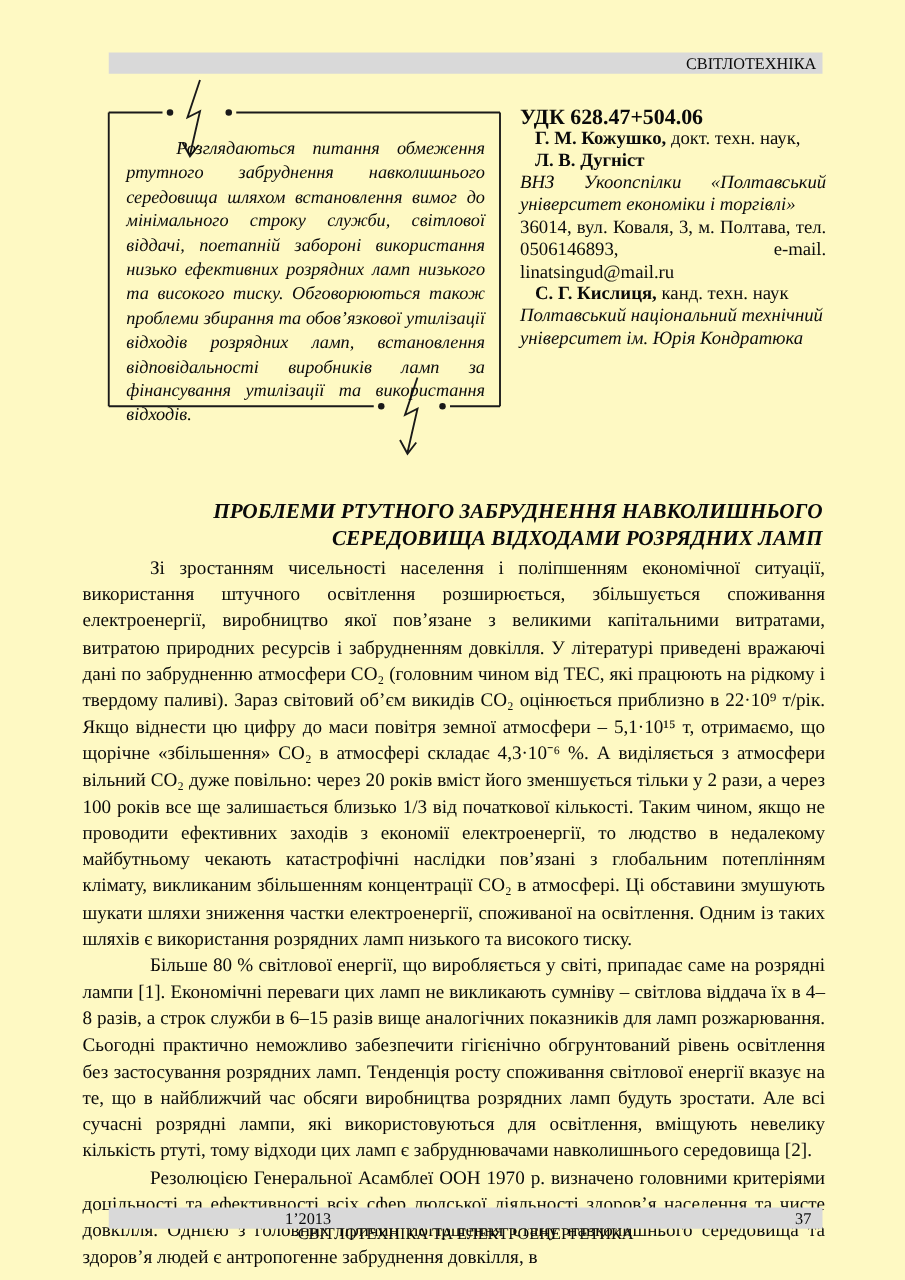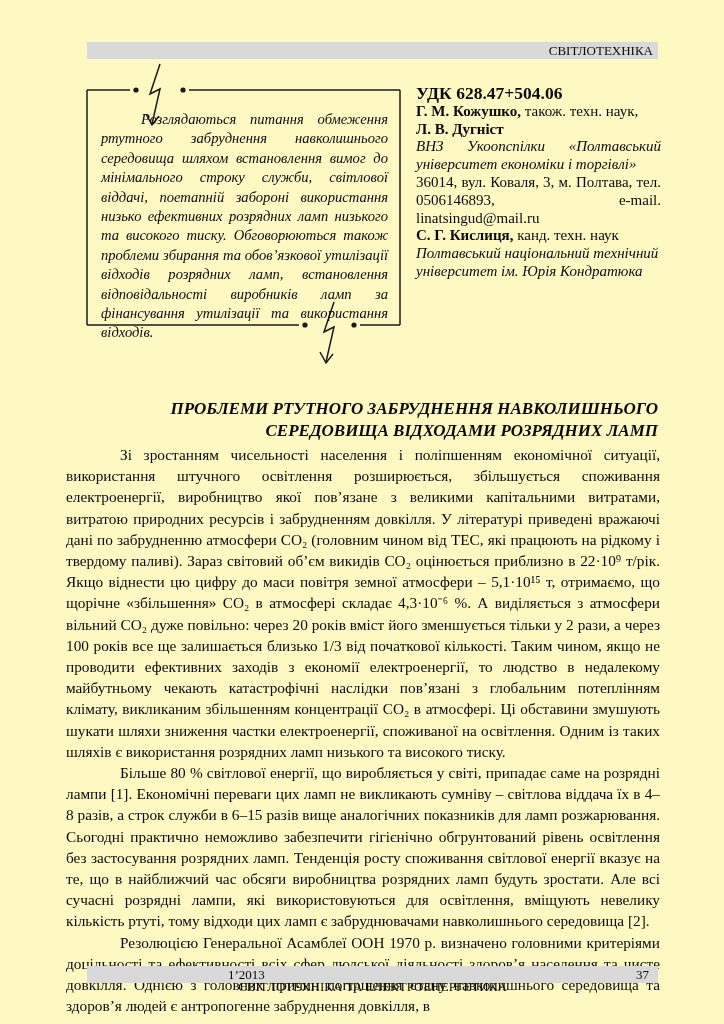--- a/index.html
+++ b/index.html
@@ -31,21 +31,21 @@
   .abstract{
     position:absolute;left:101px;top:110px;width:287px;
     font-style:italic;
     font-size:14.6px;line-height:19.4px;
     text-align:justify;text-indent:40px;
   }
 
   
   .rcol{position:absolute;left:416px;top:85px;width:245px;font-size:15px;line-height:17.8px;}
   .udk{font-weight:bold;font-size:17.5px;margin:0 0 24px 0;}
-  .rcol .b{font-weight:bold;}
+  .rcol .b{font-weight:bold;margin-left:12px;}
   .rcol .it{font-style:italic;}
   .rcol .just{text-align:justify;}
   .rcol div{margin:0;}
 
   
   .title{
     position:absolute;left:66px;top:387px;width:592px;
     text-align:right;
     font-weight:bold;font-style:italic;
     font-size:17px;line-height:22px;
@@ -95,21 +95,21 @@
       <circle cx="245" cy="275" r="2.6"></circle>
       <circle cx="294" cy="275" r="2.6"></circle>
     </g>
   </svg>
 
   <div class="abstract">Розглядаються питання обмеження ртутного забруднення навколишнього середовища шляхом встановлення вимог до мінімального строку служби, світлової віддачі, поетапній забороні використання низько ефективних розрядних ламп низького та високого тиску. Обговорюються також проблеми збирання та обов’язкової утилізації відходів розрядних ламп, встановлення відповідальності виробників ламп за фінансування утилізації та використання відходів.</div>
 
   <div class="rcol">
     <div class="udk">УДК 628.47+504.06</div>
     <div>
-      <span class="b">Г. М. Кожушко,</span><span> також. техн. наук,</span>
+      <span class="b">Г. М. Кожушко,</span><span> докт. техн. наук,</span>
     </div>
     <div class="b">Л. В. Дугніст</div>
     <div class="it just">ВНЗ Укоопспілки «Полтавський університет економіки і торгівлі»</div>
     <div class="just">36014, вул. Коваля, 3, м. Полтава, тел. 0506146893, e-mail. linatsingud@mail.ru</div>
     <div>
       <span class="b">С. Г. Кислиця,</span><span> канд. техн. наук</span>
     </div>
     <div class="it">Полтавський національний технічний університет ім. Юрія Кондратюка</div>
   </div>
 

